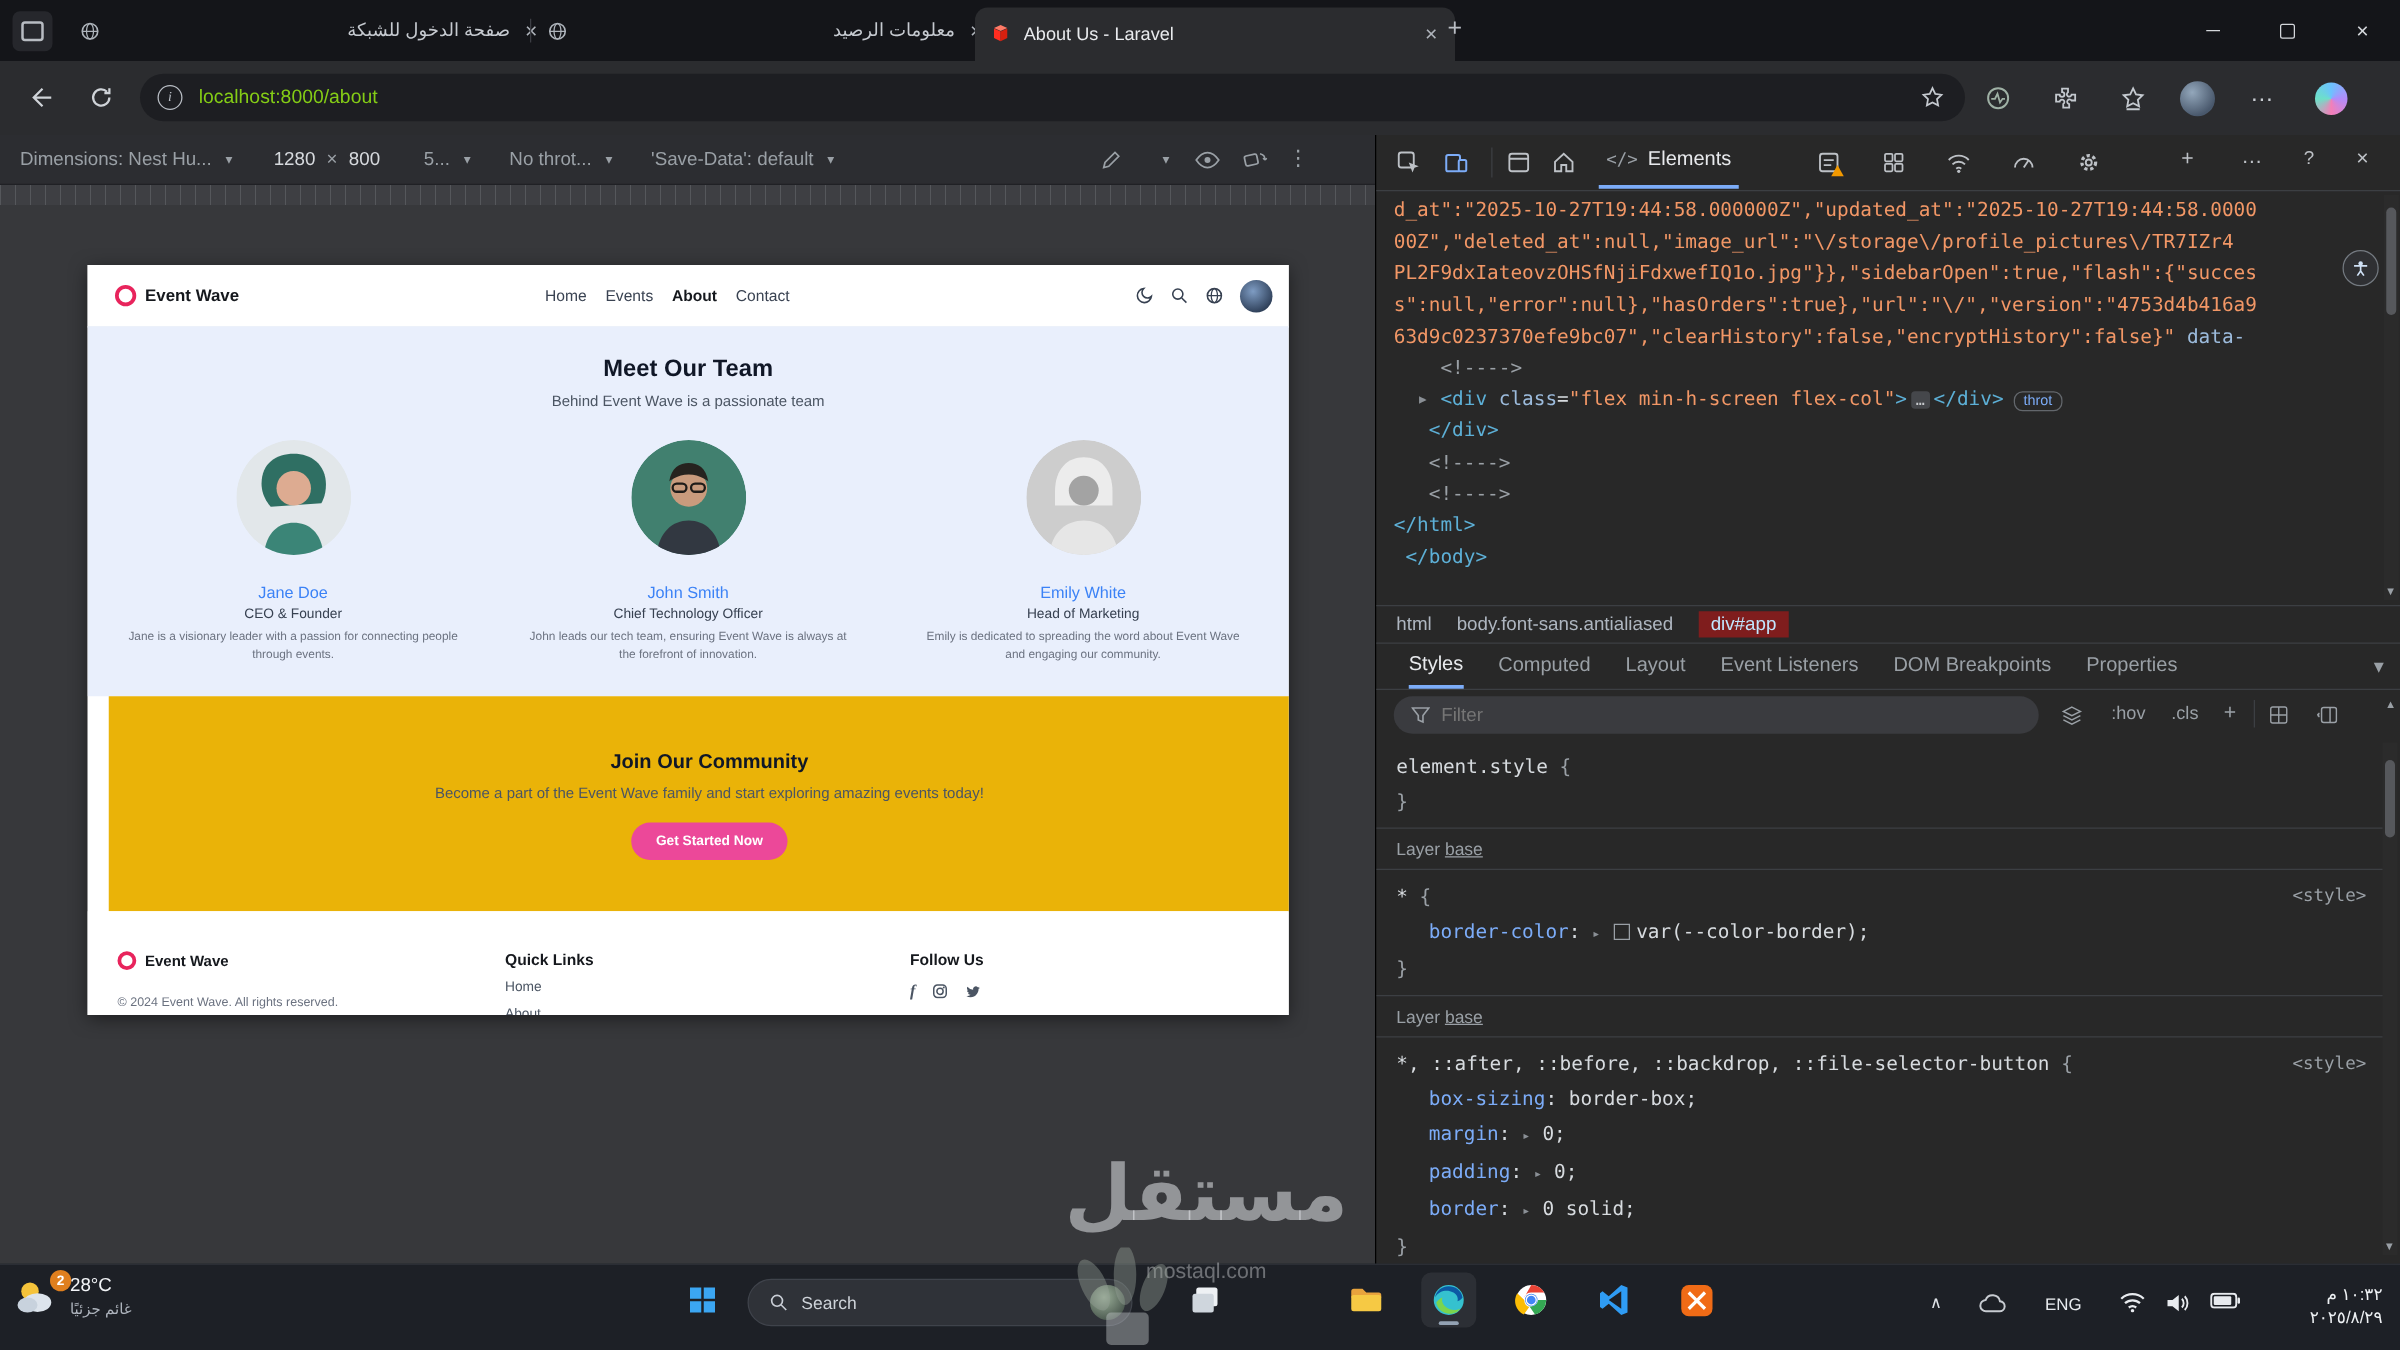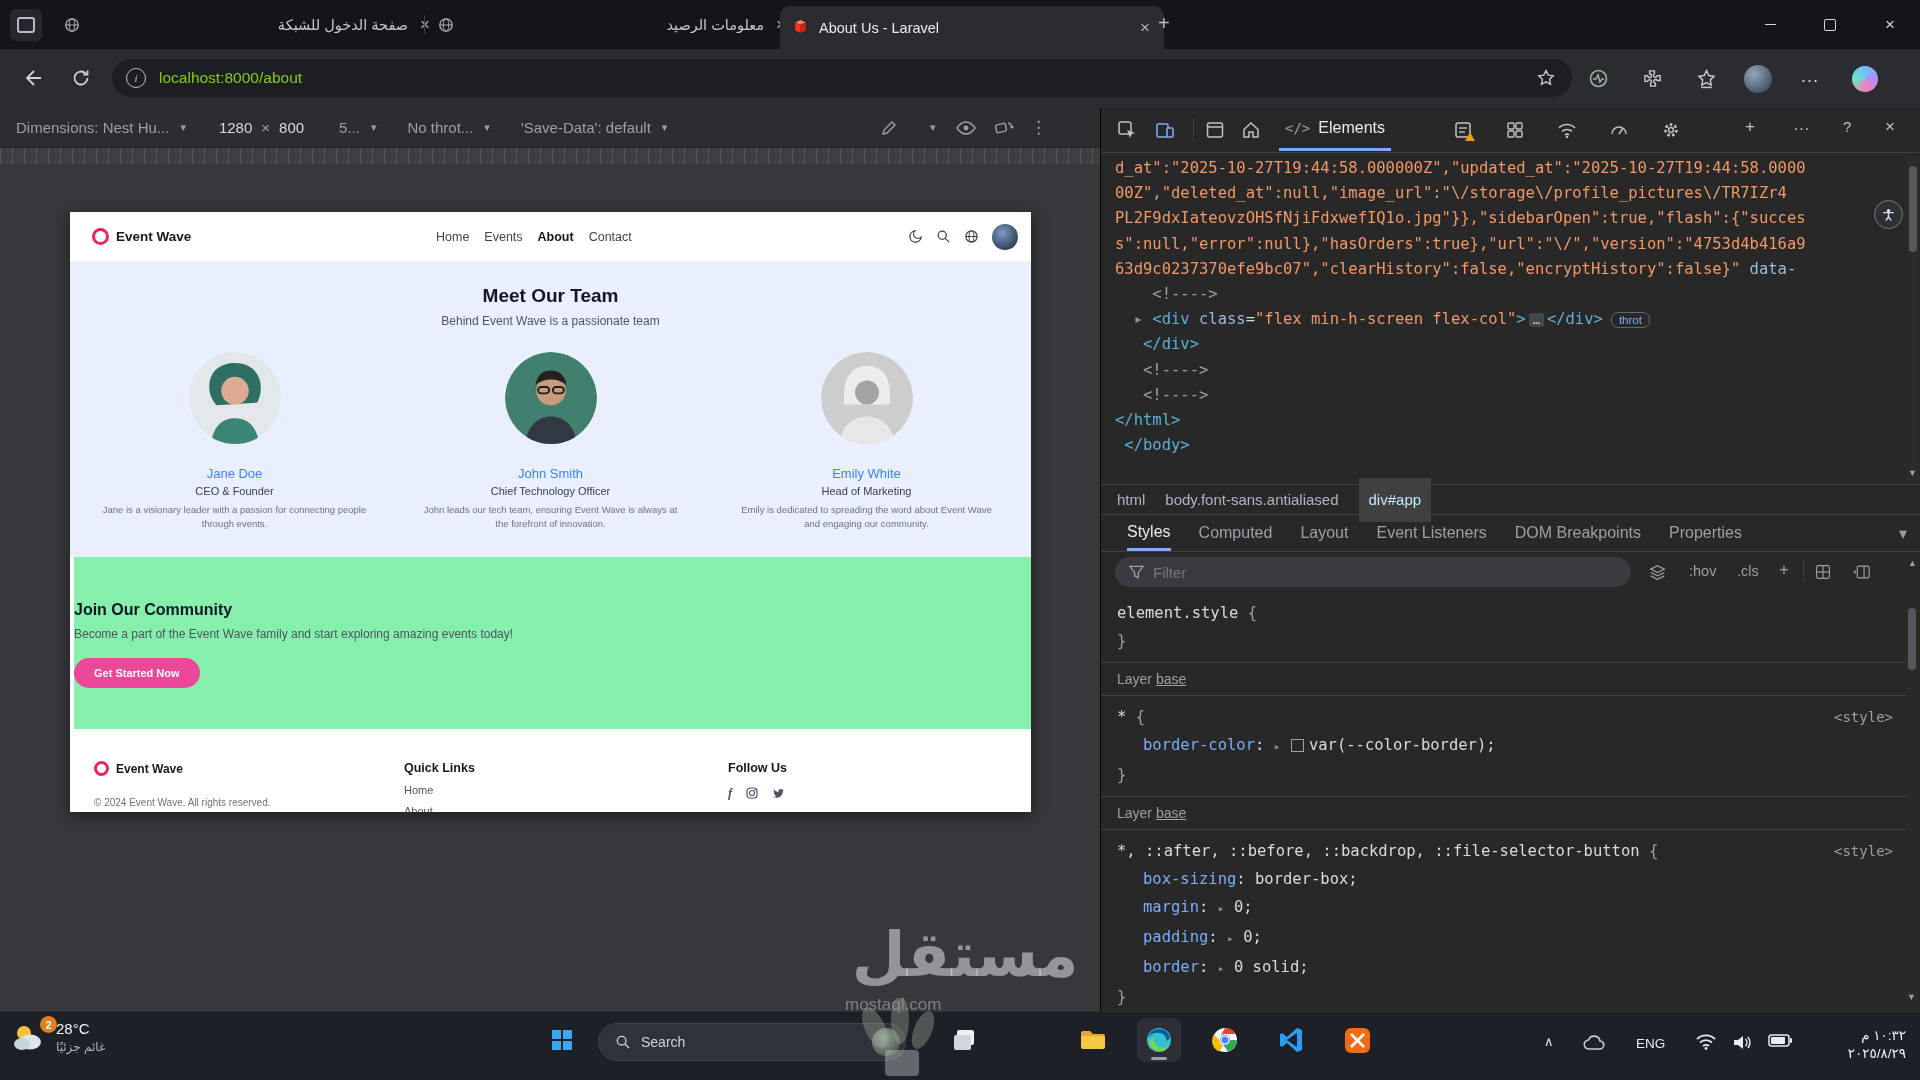--- a/index.html
+++ b/index.html
@@ -49,21 +49,21 @@
 .pg-avatar{width:26px;height:26px;border-radius:50%;background:radial-gradient(circle at 40% 35%,#7e9cc3,#2e3f58 75%)}
 #team{position:absolute;left:0;top:49px;width:961px;height:296px;background:#e9effc;text-align:center}
 .h-title{font-size:19px;font-weight:bold;color:#101727;padding-top:24px}
 .h-sub{font-size:12px;color:#4b5563;margin-top:7px}
 #cards{display:flex;justify-content:center;gap:16px;margin-top:24px}
 .card{width:300px;text-align:center}
 .photo{width:92px;height:92px;border-radius:50%;margin:0 auto;overflow:hidden}
 .mname{margin-top:22px;font-size:13px;color:#3b82f6}
 .mrole{margin-top:4px;font-size:11px;color:#374151}
 .mbio{margin-top:6px;font-size:9.5px;color:#6b7280;line-height:1.5;padding:0 16px}
-#join{position:absolute;left:4px;top:345px;width:961px;height:172px;background:#86efac;text-align:left}
+#join{position:absolute;left:17px;top:345px;width:961px;height:172px;background:#eab308;text-align:center}
 .j-title{font-size:16px;font-weight:bold;color:#101727;padding-top:44px}
 .j-sub{font-size:12px;color:#4b5563;margin-top:8px}
 .cta{display:inline-block;margin-top:17px;background:#ec4899;color:#fff;font-size:11px;font-weight:bold;padding:9px 20px;border-radius:18px}
 #pgfoot{position:absolute;left:0;top:517px;width:961px;height:83px;background:#fff}
 .f-title{font-size:12.5px;font-weight:bold;color:#15181d}
 .f-link{font-size:11px;color:#4b5563;margin-top:9px}
 .f-copy{font-size:10px;color:#6b7280}
 .socrow{display:flex;gap:14px;margin-top:10px;color:#4b5563;align-items:center}
 
 
@@ -81,21 +81,21 @@
 .seg-v{color:#f29766}.seg-t{color:#5db0d7}.seg-a{color:#9cbbdc}.seg-c{color:#9aa0a6}
 .seg-m{color:#9aa0a6;font-style:italic}.seg-p{color:#d7dbdf}
 .seg-e{color:#c7cacd;background:#45474b;border-radius:3px;padding:0 4px;margin:0 3px;font-size:12px}
 .seg-r{color:#8a8f95}.seg-i{color:#7cacf8}
 .seg-b{color:#7cacf8;border:1px solid #63676c;border-radius:7px;padding:1px 7px;margin-left:8px;font-size:11.5px;font-family:"Liberation Sans",sans-serif}
 .a11ybtn{position:absolute;right:18px;top:48px;width:27px;height:27px;border-radius:50%;border:1.4px solid #747a81;display:flex;align-items:center;justify-content:center;background:#2f3033}
 .sbrail{position:absolute;width:12px;background:#2b2b2b}
 .sbthumb{position:absolute;left:2px;width:8px;border-radius:4px;background:#56585c}
 .sbarrow{position:absolute;color:#9aa0a6;font-size:9px;left:1px}
 #crumbs{position:absolute;left:0;top:376px;width:820px;height:30px;border-top:1px solid #3c3f43;display:flex;align-items:center;gap:20px;padding-left:16px;box-sizing:border-box;font-size:15px;color:#aeb6c0}
-.crumb-sel{background:#404040;color:#c2e7ff;height:44px;display:flex;align-items:center;padding:0 10px}
+.crumb-sel{background:#7f1d1d;color:#c2e7ff;height:21px;display:flex;align-items:center;padding:0 10px}
 #dttabs{position:absolute;left:0;top:406px;width:820px;height:38px;border-top:1px solid #3c3f43;border-bottom:1px solid #3c3f43;display:flex;align-items:center;gap:28px;padding-left:26px;box-sizing:border-box;font-size:16px;color:#9aa0a6}
 .dttab-active{color:#e8eaed;border-bottom:3px solid #7cacf8;height:35px;display:flex;align-items:center;box-sizing:border-box}
 #filterrow{position:absolute;left:0;top:444px;width:820px;height:40px;display:flex;align-items:center}
 #filterbox{position:absolute;left:14px;top:5px;width:516px;height:30px;border-radius:15px;background:#3a3b3f;border:none;outline:none;color:#d7dadd;font-size:15px;padding:0 0 0 38px;box-sizing:border-box}
 .funnel{position:absolute;left:28px;top:13px}
 .ftgl{color:#9aa0a6;font-size:14.5px;position:absolute;top:11px}
 #sty{position:absolute;left:0;top:484px;width:806px;height:419px;overflow:hidden;font-family:"DejaVu Sans Mono",monospace;font-size:15.5px;color:#d7dbdf}
 .rule{padding:7px 14px 7px 16px;border-bottom:1px solid #3c3f43;position:relative;line-height:28px}
 .sel{color:#d7dbdf}.brace{color:#9aa0a6}
 .style-link{position:absolute;right:14px;top:7px;color:#9aa0a6;font-size:14px}
@@ -118,21 +118,21 @@
 .appbox{position:absolute;top:6px;width:44px;height:44px;border-radius:8px;display:flex;align-items:center;justify-content:center}
 .appbox.hl{background:rgba(255,255,255,.07)}
 .runbar{position:absolute;bottom:2px;left:14px;width:16px;height:3px;border-radius:2px;background:#93a2b3}
 .trayico{position:absolute;top:22px}
 .engtxt{position:absolute;left:1636px;top:24px;font-size:13.5px;color:#e8ebef}
 #clock{position:absolute;right:14px;top:15px;text-align:right;color:#eef1f4;font-size:13.5px;line-height:18px}
 
 
 #wmark{position:absolute;left:845px;top:918px;width:240px;text-align:center;z-index:60;pointer-events:none}
 .wm-main{font-size:62px;font-weight:bold;color:rgba(240,242,245,.5)}
-.wm-site{font-size:17px;color:rgba(240,242,245,.38);text-align:left;margin-top:4px}
+.wm-site{font-size:17px;color:rgba(240,242,245,.38);text-align:center;margin-top:16px}
 #wplant{position:absolute;left:845px;top:998px;z-index:61;opacity:.4;pointer-events:none}
 </style>
 </head>
 <body>
 
 <div id="screen">
 
   <div id="tabbar">
     <div class="tabactions">
         <span class="sq"></span>

